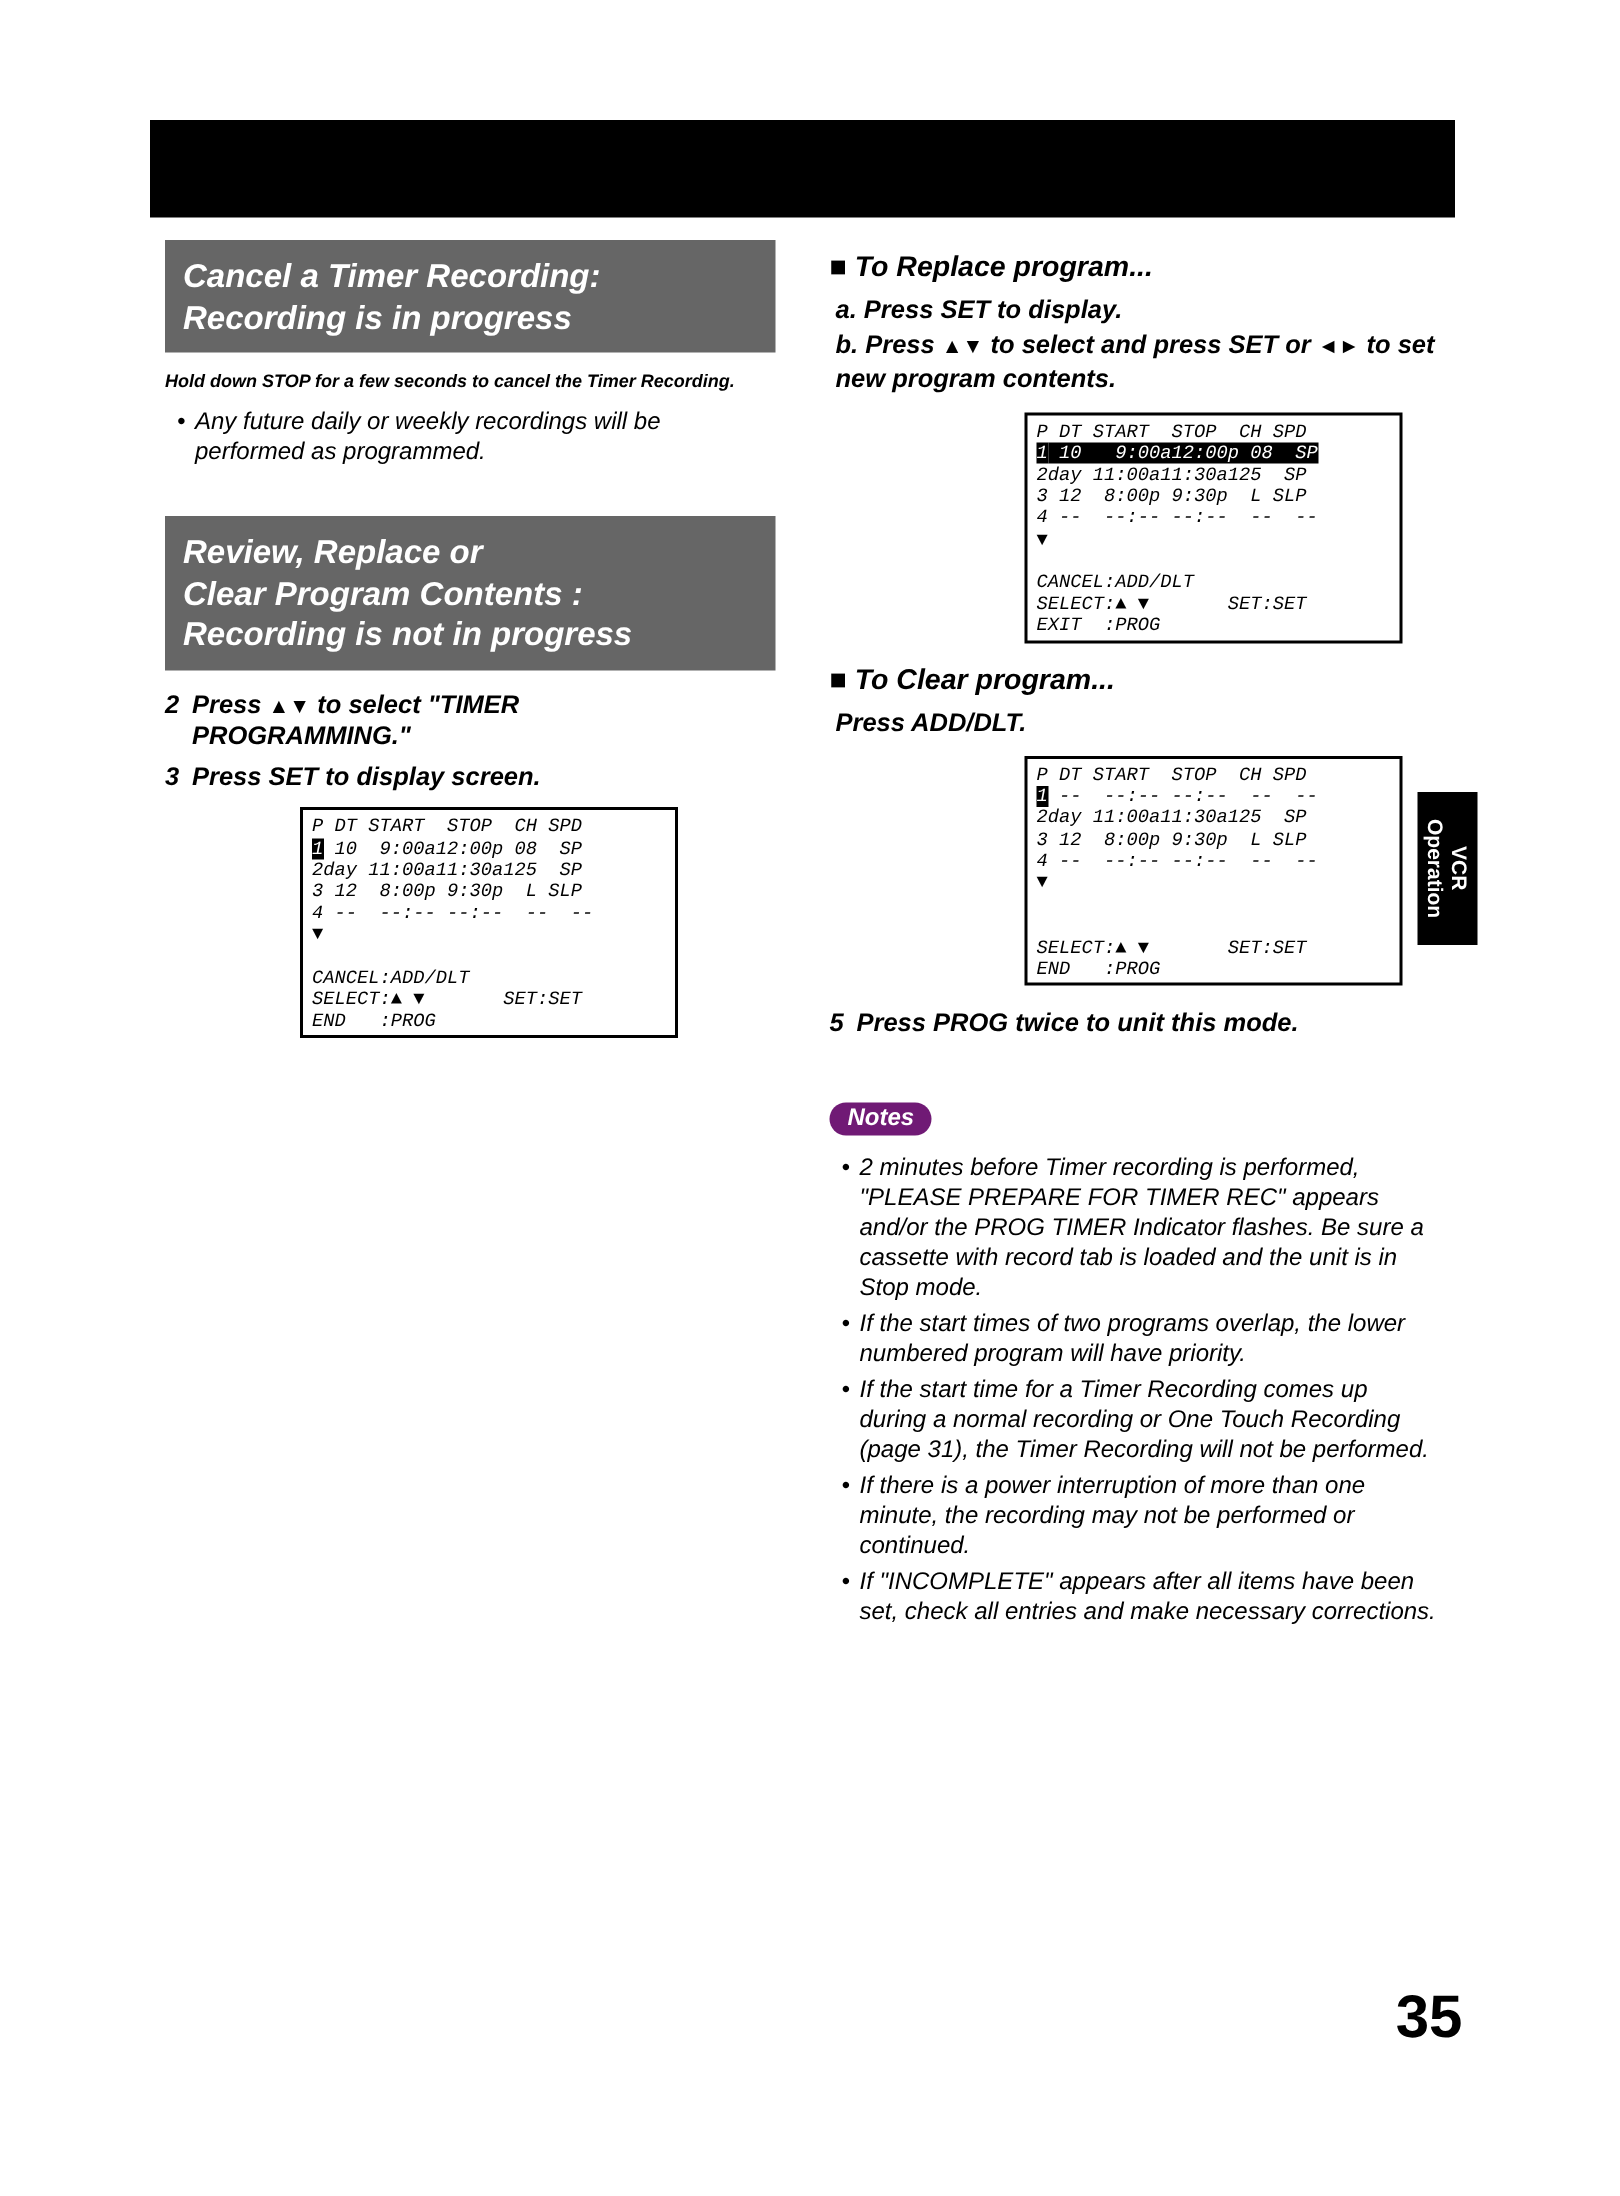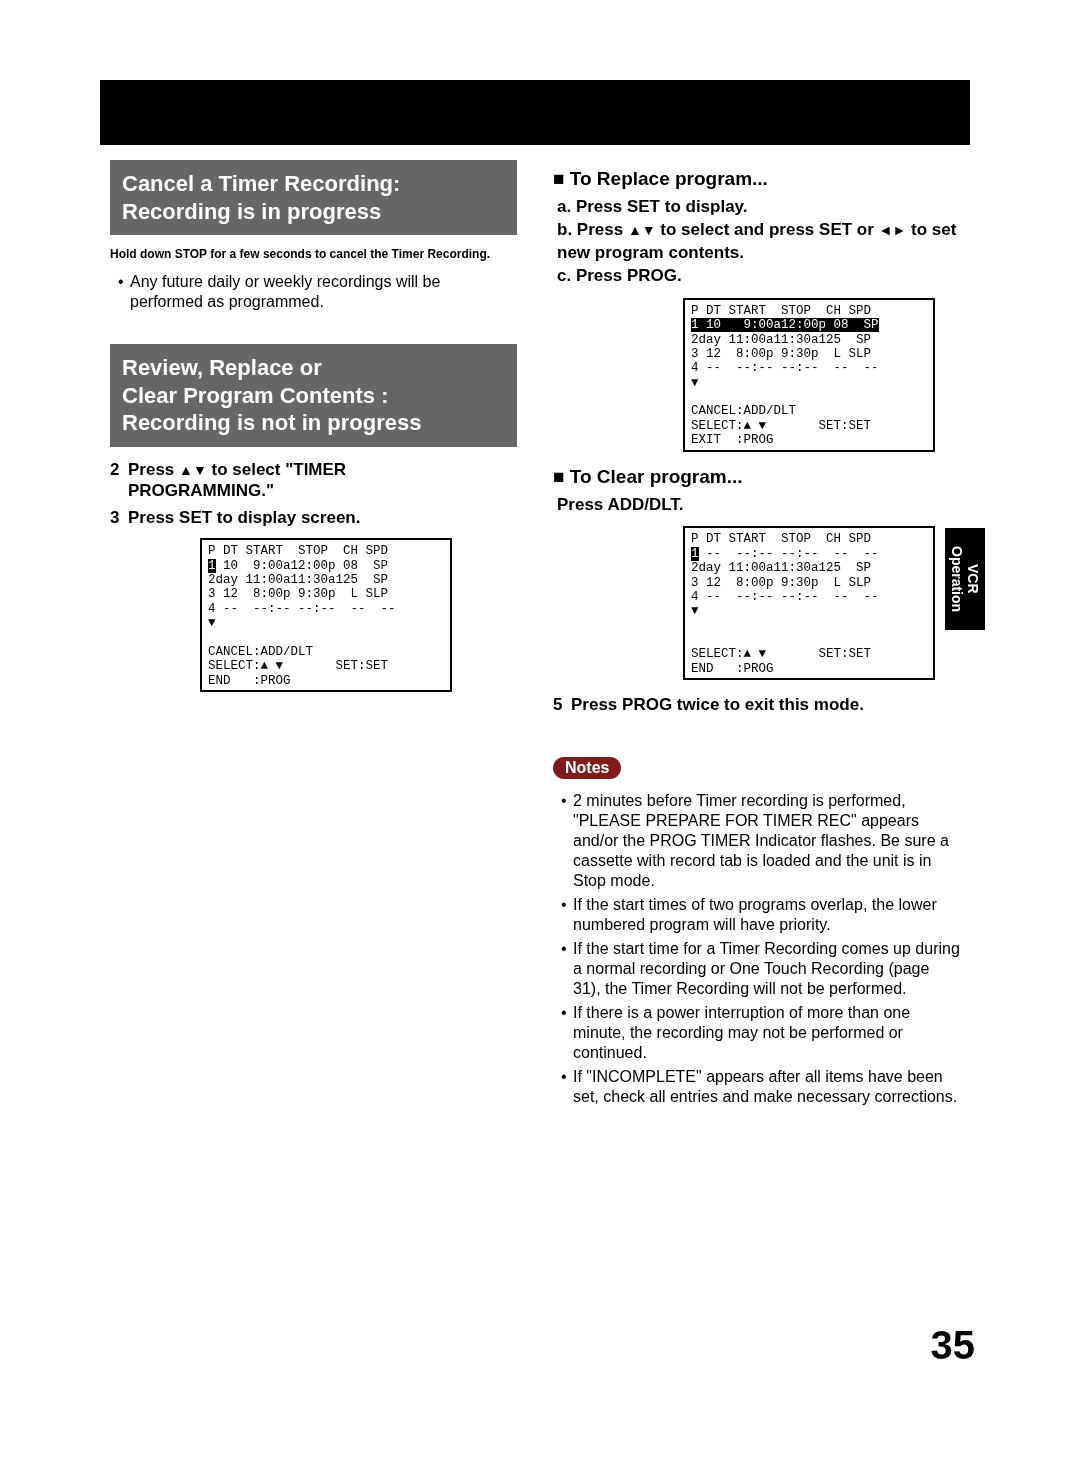--- a/index.html
+++ b/index.html
@@ -15,20 +15,21 @@
     top: 80px; left: 100px;
     width: 870px; height: 65px;
     background: #000;
   }
   .content {
     position: absolute;
     top: 160px; left: 110px;
     width: 850px;
     display: flex;
     gap: 36px;
+    font-style: italic;
   }
   .col { width: 48%; }
   .gray-head {
     background: #666; color: #fff;
     font-weight: bold;
     font-size: 22px;
     padding: 10px 12px;
     line-height: 1.25;
     margin-bottom: 12px;
   }
@@ -48,21 +49,21 @@
     padding: 4px 6px 2px;
     white-space: pre;
     margin: 10px auto 14px;
   }
   .osd .hl { background:#000; color:#fff; }
   .sec-title { font-size: 19px; font-weight: bold; margin: 8px 0 6px;}
   .sq { font-size: 19px; }
   .tri { font-size: 14px; display:inline-block; line-height:1;}
   .sub-steps { font-size: 17px; font-weight: bold; line-height:1.35; margin-left: 4px;}
   .notes-pill {
-    display:inline-block; background:#7f1d1d; color:#fff;
+    display:inline-block; background:#701a75; color:#fff;
     font-weight:bold; font-size:16px;
     padding: 2px 12px; border-radius: 11px;
     margin: 36px 0 8px;
   }
   .side-tab {
     position:absolute;
     right: 95px;
     top: 528px;
     background:#000; color:#fff;
     font-size:14px; font-weight:bold;
@@ -127,21 +128,20 @@
   <div class="col">
 
     <div class="sec-title">
       <span class="sq">■ </span><span>To Replace program...</span>
     </div>
     <div class="sub-steps">
       <div>a. Press SET to display.</div>
       <div>
         <span>b. Press </span><span class="tri">▲▼</span><span> to select and press SET or </span><span class="tri">◄►</span><span> to set new program contents.</span>
       </div>
-      <div>c. Press PROG.</div>
     </div>
 
     <div class="osd" style="width:252px; margin-left:130px; font-size:12.5px"><span>P DT START  STOP  CH SPD</span>
 <span class="hl">1</span><span class="hl"> 10   9:00a12:00p 08  SP</span>
 <span>2day 11:00a11:30a125  SP</span>
 <span>3 12  8:00p 9:30p  L SLP</span>
 <span>4 --  --:-- --:--  --  --</span>
 <span>▼</span>
 
 <span>CANCEL:ADD/DLT</span>
@@ -158,21 +158,21 @@
 <span>2day 11:00a11:30a125  SP</span>
 <span>3 12  8:00p 9:30p  L SLP</span>
 <span>4 --  --:-- --:--  --  --</span>
 <span>▼</span>
 
 
 <span>SELECT:▲ ▼       SET:SET</span>
 <span>END   :PROG</span></div>
 
     <div class="step">
-      <span class="step-num">5</span><span class="step-body">Press PROG twice to exit this mode.</span>
+      <span class="step-num">5</span><span class="step-body">Press PROG twice to unit this mode.</span>
     </div>
 
     <div class="notes-pill">Notes</div>
     <div class="bullet-list">
       <div class="bullet-item">2 minutes before Timer recording is performed, "PLEASE PREPARE FOR TIMER REC" appears and/or the PROG TIMER Indicator flashes. Be sure a cassette with record tab is loaded and the unit is in Stop mode.</div>
       <div class="bullet-item">If the start times of two programs overlap, the lower numbered program will have priority.</div>
       <div class="bullet-item">If the start time for a Timer Recording comes up during a normal recording or One Touch Recording (page 31), the Timer Recording will not be performed.</div>
       <div class="bullet-item">If there is a power interruption of more than one minute, the recording may not be performed or continued.</div>
       <div class="bullet-item">If "INCOMPLETE" appears after all items have been set, check all entries and make necessary corrections.</div>
     </div>

